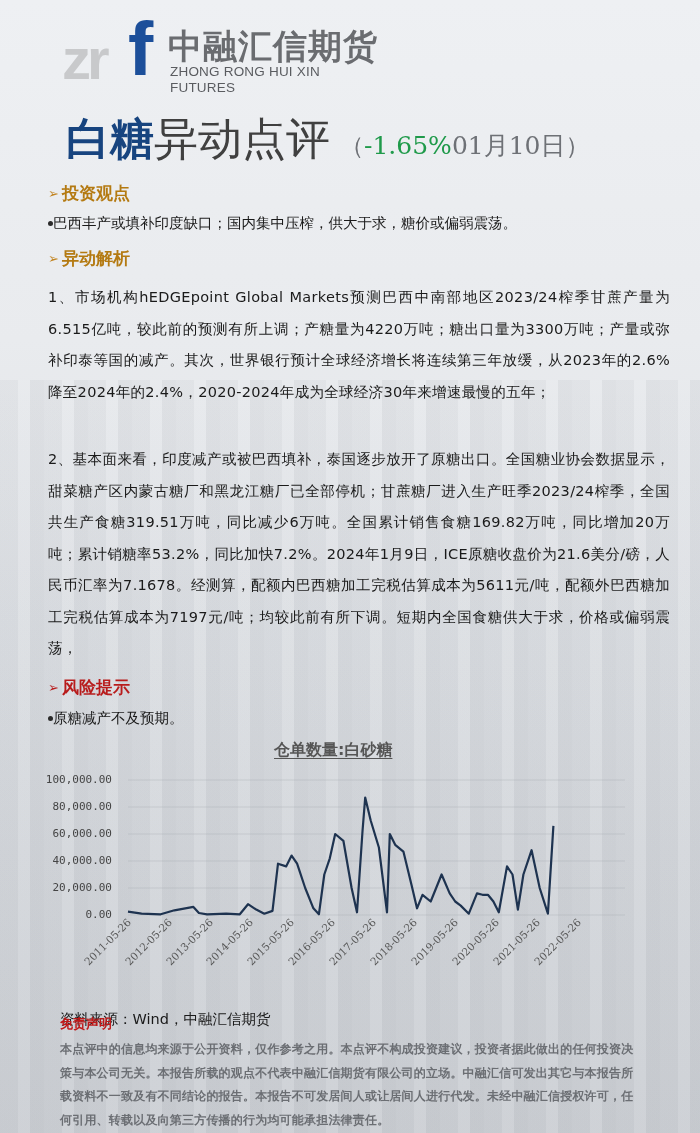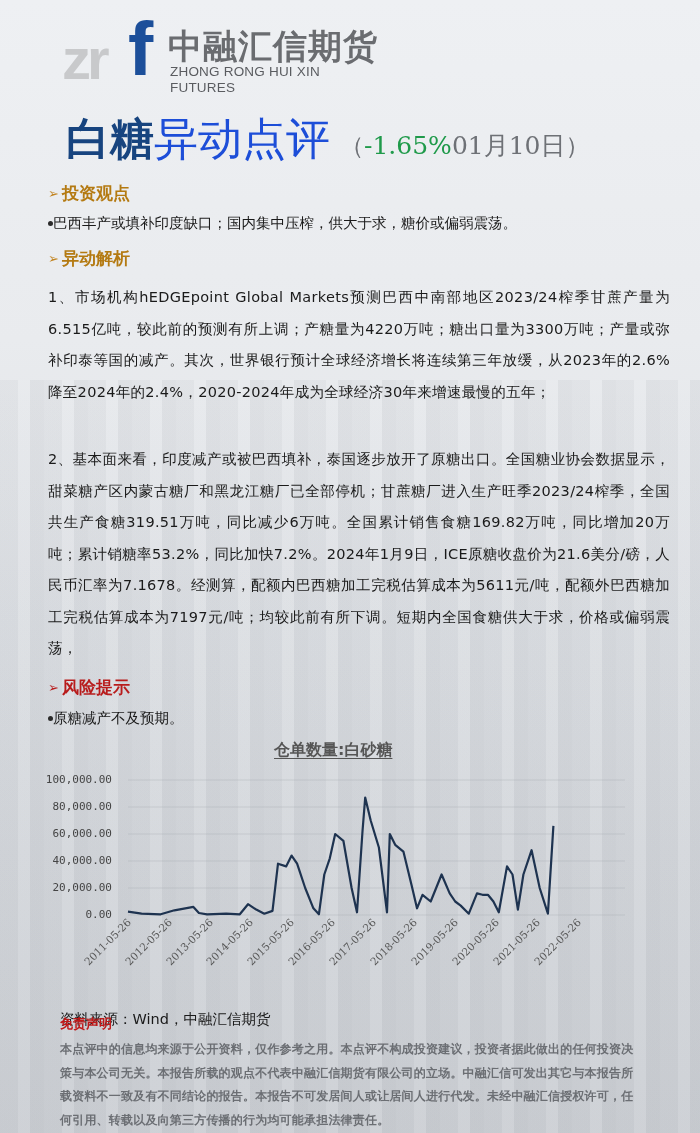--- a/index.html
+++ b/index.html
@@ -44,21 +44,21 @@
     font-family: "DejaVu Serif", "Liberation Serif", serif;
     font-size: 15px; color: #6b7078; line-height: 26px;
   }
   .contact .line2 { padding-left: 8px; }
 
   .title {
     position: absolute; left: 66px; top: 110px; height: 60px;
     display: flex; align-items: baseline; white-space: nowrap;
   }
   .title .t1 { font-family: "DejaVu Serif", serif; font-weight: bold; font-size: 44px; color: #17447f; }
-  .title .t2 { font-family: "DejaVu Serif", serif; font-size: 44px; color: #1d4ed8; }
+  .title .t2 { font-family: "DejaVu Serif", serif; font-size: 44px; color: #404040; }
   .title .paren { font-family: "DejaVu Serif", serif; font-size: 24px; color: #6e7176; margin-left: 10px; }
   .title .pct { font-family: "DejaVu Serif", serif; font-size: 25px; color: #1f9a4a; }
   .title .date { font-family: "DejaVu Serif", serif; font-size: 25px; color: #6e7176; margin-left: 0; }
 
   .section-h {
     position: absolute; left: 48px;
     font-family: "DejaVu Sans", sans-serif; font-weight: bold; font-size: 17px;
     color: #b47a12; display: flex; align-items: center; gap: 3px;
   }
   .section-h .arrow { font-size: 13px; color: #c28420; }

